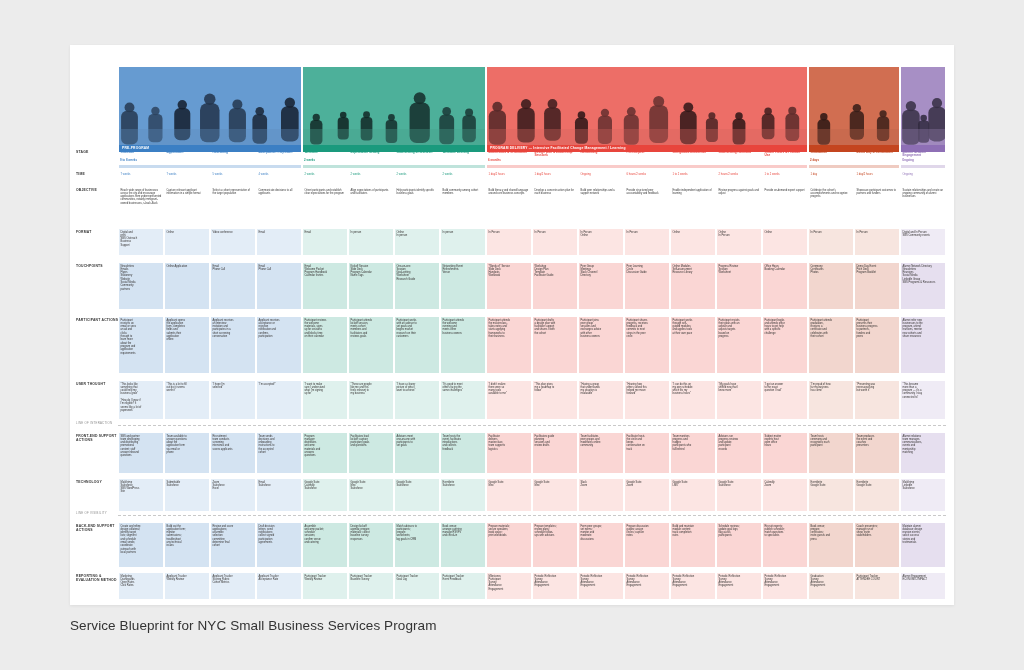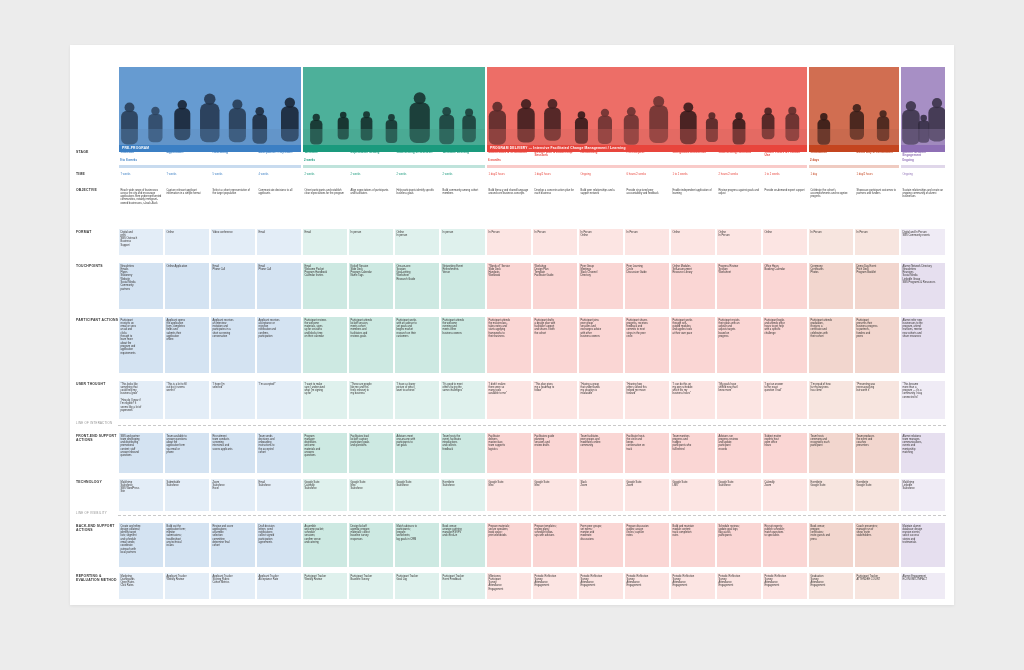--- a/index.html
+++ b/index.html
@@ -863,14 +863,15 @@
 stories and
 testimonials</div>
       <div class="cell" style="left: 831px; top: 528px; width: 44px; height: 26px; background: rgba(142, 111, 181, 0.14); color: rgb(51, 48, 47); white-space: pre-line;">Alumni Engagement
 ECONOMIC IMPACT</div>
       <div class="hline dash" style="left: 48px; top: 380px; width: 828px;"></div>
       <div class="linelabel" style="left: 6px; top: 376px;">LINE OF INTERACTION</div>
       <div class="hline dash" style="left: 48px; top: 470px; width: 828px;"></div>
       <div class="linelabel" style="left: 6px; top: 466px;">LINE OF VISIBILITY</div>
     </div>
 
+  <div class="caption">Service Blueprint for NYC Small Business Services Program</div>
 
 </div>
 
 </body></html>

